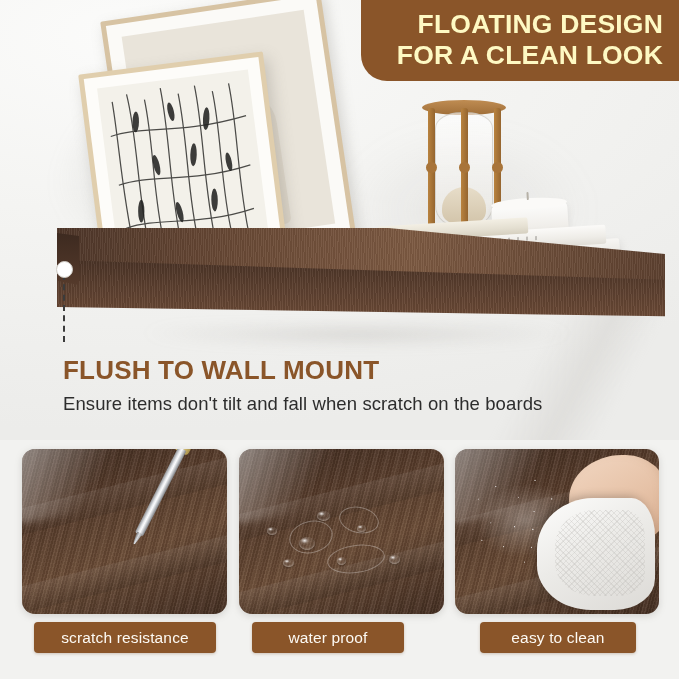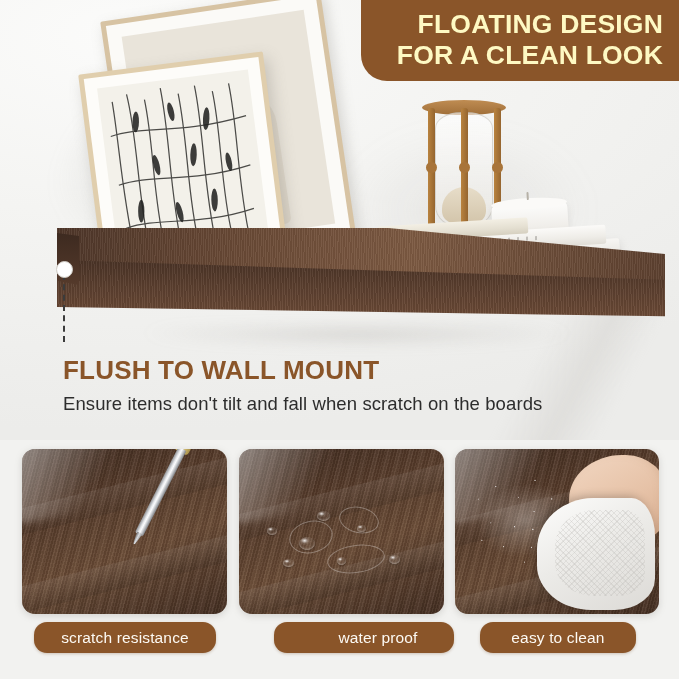--- a/index.html
+++ b/index.html
@@ -515,33 +515,33 @@
     border-radius: 54% 42% 30% 50% / 52% 44% 38% 46%;
     box-shadow: inset -4px -4px 10px rgba(180,140,110,.35);
   }
 
   
   .pill {
     position: absolute;
     top: 622px;
     height: 31px;
     background: #8a5529;
-    border-radius: 13px;
+    border-radius: 4px;
     display: flex;
     align-items: center;
     justify-content: center;
     color: #fdfaf4;
     font-size: 15.5px;
     font-weight: 500;
     letter-spacing: .15px;
     box-shadow: 0 1px 3px rgba(120,80,45,.30);
     white-space: nowrap;
   }
   .pill.w1 { left: 34px;  width: 182px; }
-  .pill.w2 { left: 274px; width: 152px; padding-left: 28px; }
+  .pill.w2 { left: 252px; width: 152px; }
   .pill.w3 { left: 480px; width: 156px; }
 </style>
 </head>
 <body>
 
 <div id="page">
 
   <div class="hero">
     <div class="wall-shadow-a"></div>
     <div class="wall-shadow-b"></div>

